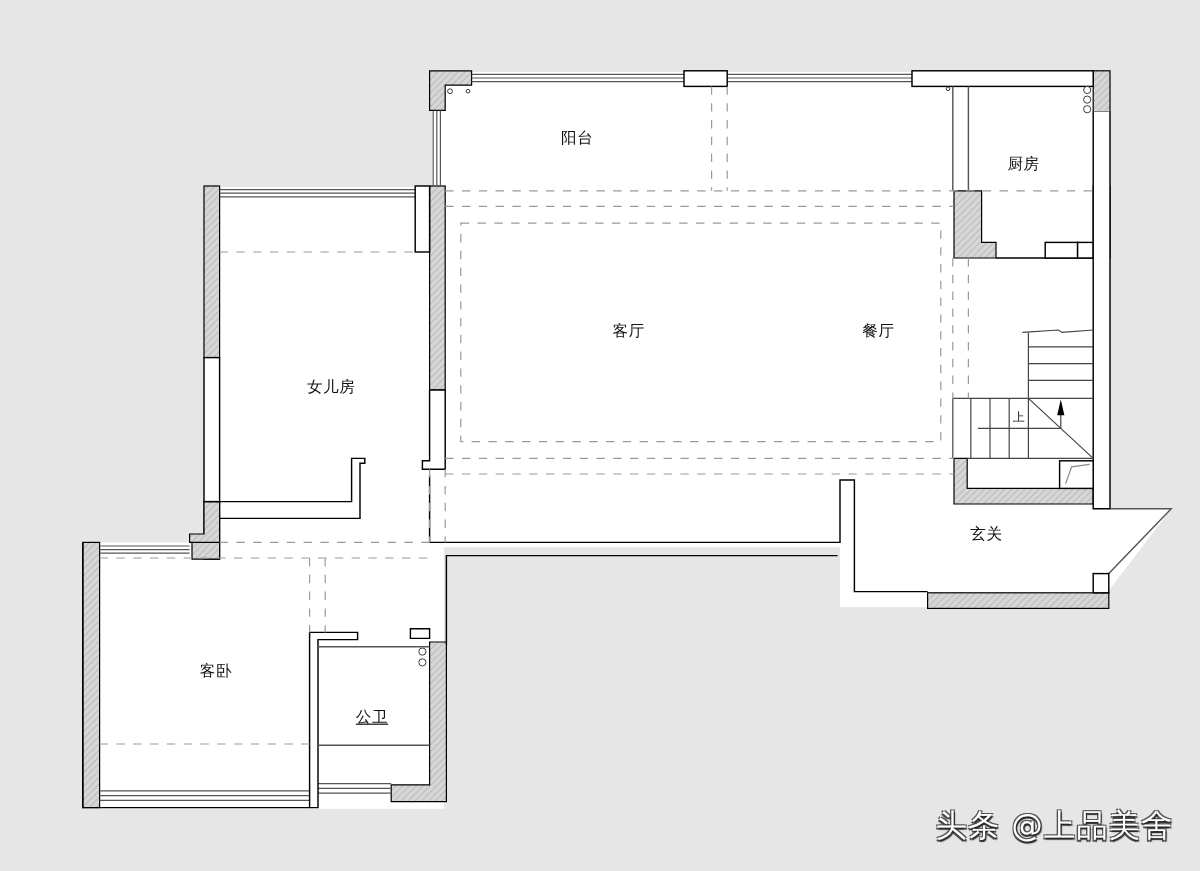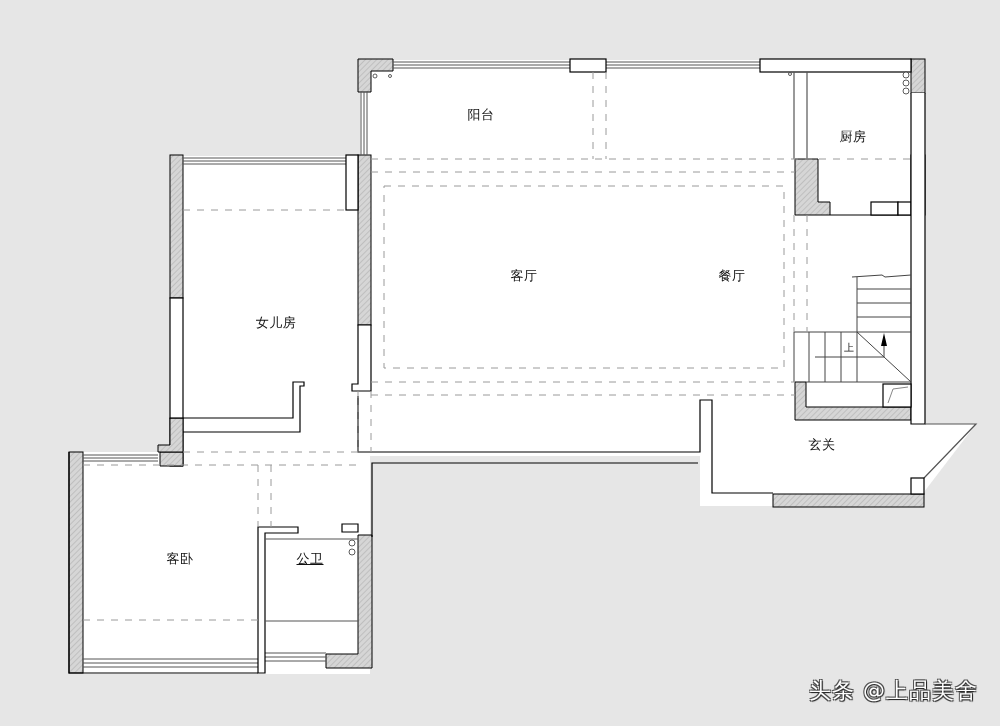--- a/index.html
+++ b/index.html
@@ -21,21 +21,21 @@
   }
   .stair-label {
     position: absolute;
     font-size: 10px;
     color: #111;
     transform: translate(-50%, -50%);
   }
   .watermark {
     position: absolute;
     right: 22px; bottom: 20px;
-    font-size: 22px;
+    font-size: 26px;
     color: #ffffff;
     text-shadow: 1px 1px 1px #222, -1px -1px 0 #555, 1px -1px 0 #555, -1px 1px 0 #555;
     letter-spacing: 1px;
   }
 </style>
 </head>
 <body>
 
 <svg id="plan" width="1000" height="726" viewBox="0 0 1000 726" xmlns="http://www.w3.org/2000/svg">
   <defs>
@@ -209,17 +209,17 @@
   </g>
 </svg>
 
 <div class="room-label" style="left:481px;top:115px;">阳台</div>
 <div class="room-label" style="left:853px;top:137px;">厨房</div>
 <div class="room-label" style="left:524px;top:276px;">客厅</div>
 <div class="room-label" style="left:732px;top:276px;">餐厅</div>
 <div class="room-label" style="left:276px;top:323px;text-align:center;">女儿房</div>
 <div class="room-label" style="left:822px;top:445px;">玄关</div>
 <div class="room-label" style="left:170px;top:559px;margin-left:10px;">客卧</div>
-<div class="room-label" style="left:310px;top:559px;text-decoration:underline;">公卫</div>
+<div class="room-label" style="left:310px;top:598px;text-decoration:underline;">公卫</div>
 
 <div class="stair-label" style="left:849px;top:348px;">上</div>
 
 <div class="watermark">头条 @上品美舍</div>
 
 </body></html>

